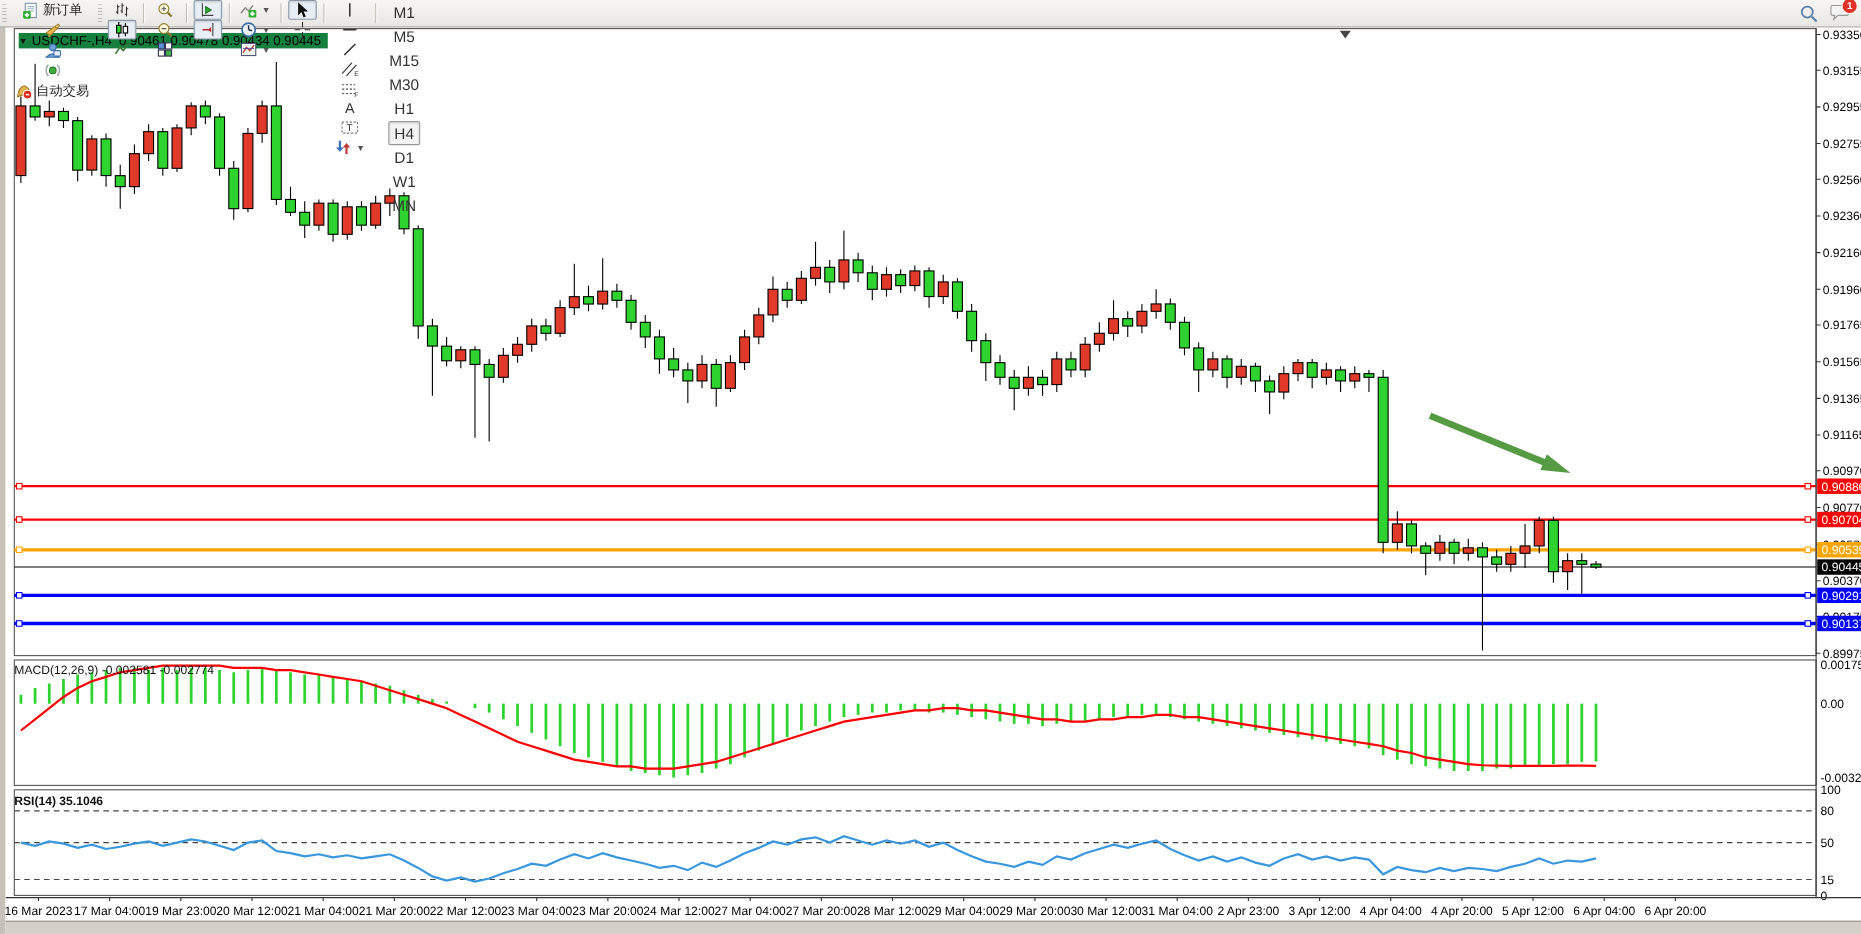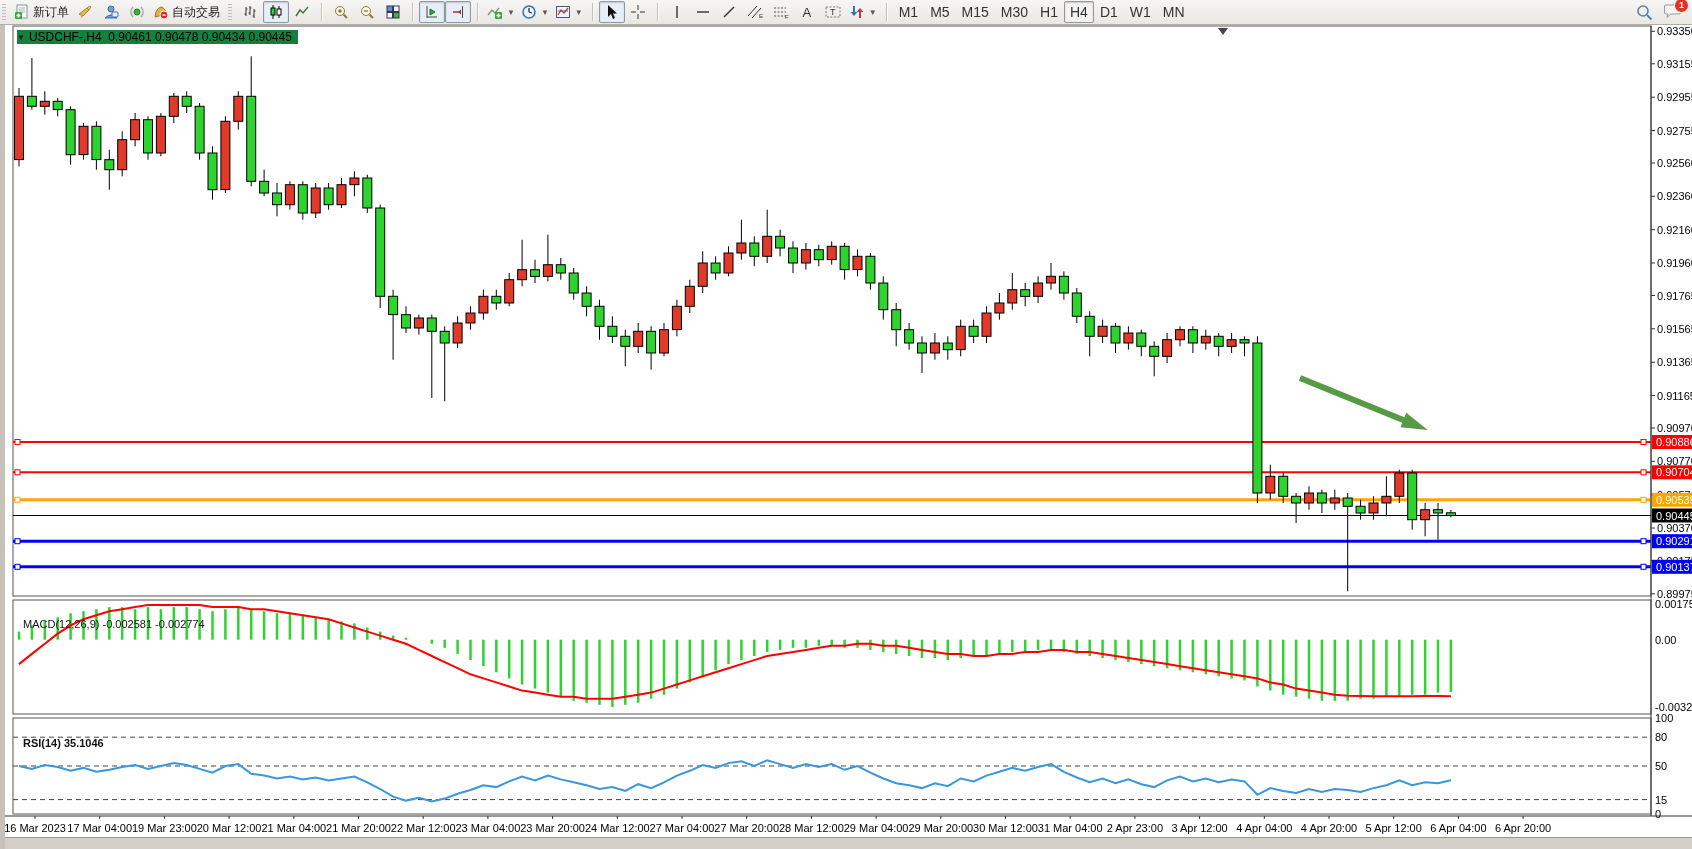--- a/index.html
+++ b/index.html
@@ -1,41 +1,41 @@
 <!DOCTYPE html>
 <html><head>
 <meta charset="utf-8">
 <style>
   html,body{margin:0;padding:0;width:1692px;height:849px;overflow:hidden;
     font-family:"Liberation Sans","DejaVu Sans",sans-serif;background:#d4d0c8;}
   .toolbar{position:absolute;left:0;top:0;width:1692px;height:24px;
     background:linear-gradient(#f7f6f5,#e9e7e4);border-bottom:1px solid #b2aea7;
     display:flex;align-items:center;font-size:12px;color:#222;z-index:30;}
-  .tb-group{display:flex;align-items:center;height:24px;padding:0 3px;}
+  .tb-group{display:flex;align-items:center;height:24px;padding:0 3px;flex-direction:column;}
   .tb-sep{width:1px;height:18px;background:#c2beb8;margin:0 3px;box-shadow:1px 0 0 #fff;}
   .tb-grip{width:4px;height:16px;margin:0 2px;
     background:repeating-linear-gradient(#bbb 0 1px,transparent 1px 3px);}
   .tb-btn{display:flex;align-items:center;gap:3px;height:20px;min-width:20px;
     padding:0 2px;border:1px solid transparent;border-radius:2px;justify-content:center;cursor:default;}
   .tb-btn.active{background:#e8eef5;border:1px solid #8a98a8;box-shadow:inset 0 1px 2px rgba(0,0,0,.15);}
   .tb-btn svg{display:block;}
   .tf-btn{font-size:14px;color:#333;padding:2px 5px;height:16px;line-height:16px;border:1px solid transparent;border-radius:2px;}
   .tf-btn.active{background:#f4f4f4;border:1px solid #979797;box-shadow:inset 0 1px 2px rgba(0,0,0,.18);text-align:right;}
   .caret{font-size:8px;color:#555;margin-left:1px;}
   .tb-right{margin-left:auto;display:flex;align-items:center;gap:10px;padding-right:10px;}
   .chat-wrap{position:relative;}
   .badge{position:absolute;top:-5px;right:-7px;background:#e03226;color:#fff;
     font-size:9px;font-weight:bold;border-radius:50%;width:13px;height:13px;
     line-height:13px;text-align:center;border:1px solid #fff;}
   .chart-window{position:absolute;left:0;top:24px;width:1692px;height:825px;background:#fff;
     border-left:5px solid #c6c2ba;box-shadow:inset 1px 1px 0 #8a8a8a;}
   #chart-svg{position:absolute;left:0;top:0;}
   .chart-title{position:absolute;left:12px;top:6px;font-size:12px;color:#000;z-index:5;background:#15803d;padding-right:6px;}
   .chart-title .tri{font-size:8px;vertical-align:1px;margin-right:4px;color:#111;}
-  .ind-label{position:absolute;left:18px;font-size:11px;color:#111;z-index:5;margin-top:14px;}
+  .ind-label{position:absolute;left:8px;font-size:11px;color:#111;z-index:5;}
   .bottom-strip{position:absolute;left:0;bottom:0;width:1692px;height:11px;
     background:#d4d0c8;border-top:1px solid #9a968e;}
   svg text{font-family:"Liberation Sans","DejaVu Sans",sans-serif;}
 </style>
 </head>
 <body>
 
 <div class="toolbar">
   <div class="tb-grip"></div>
   <div class="tb-group">

